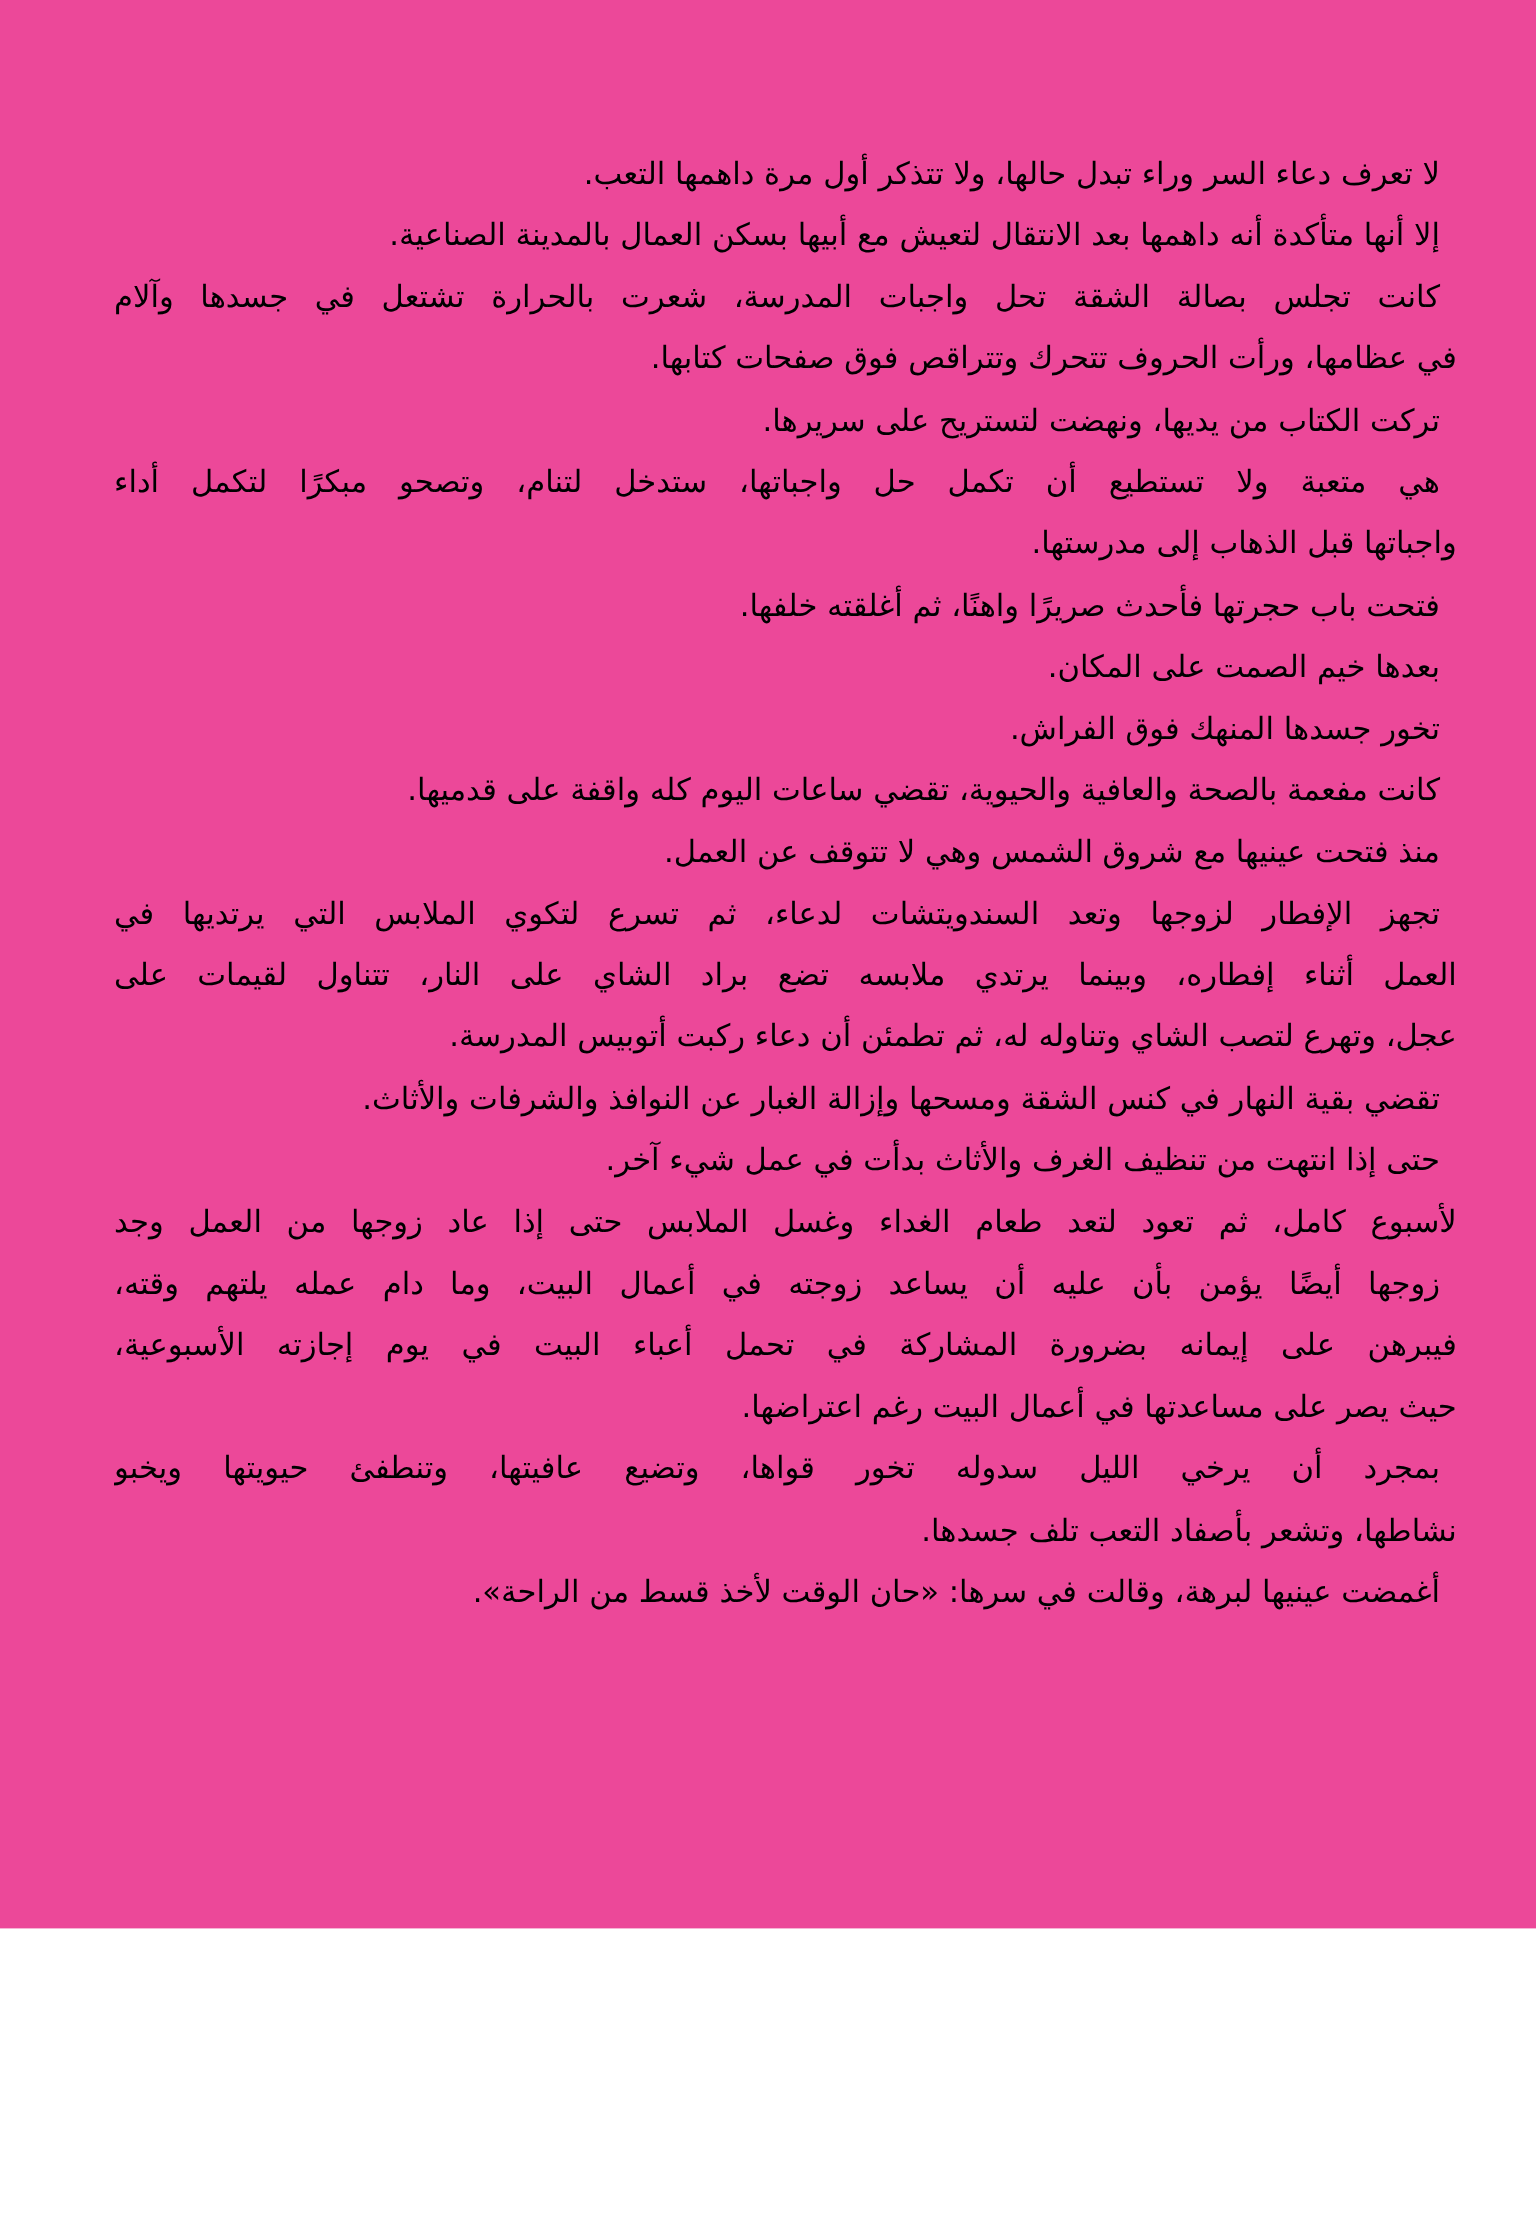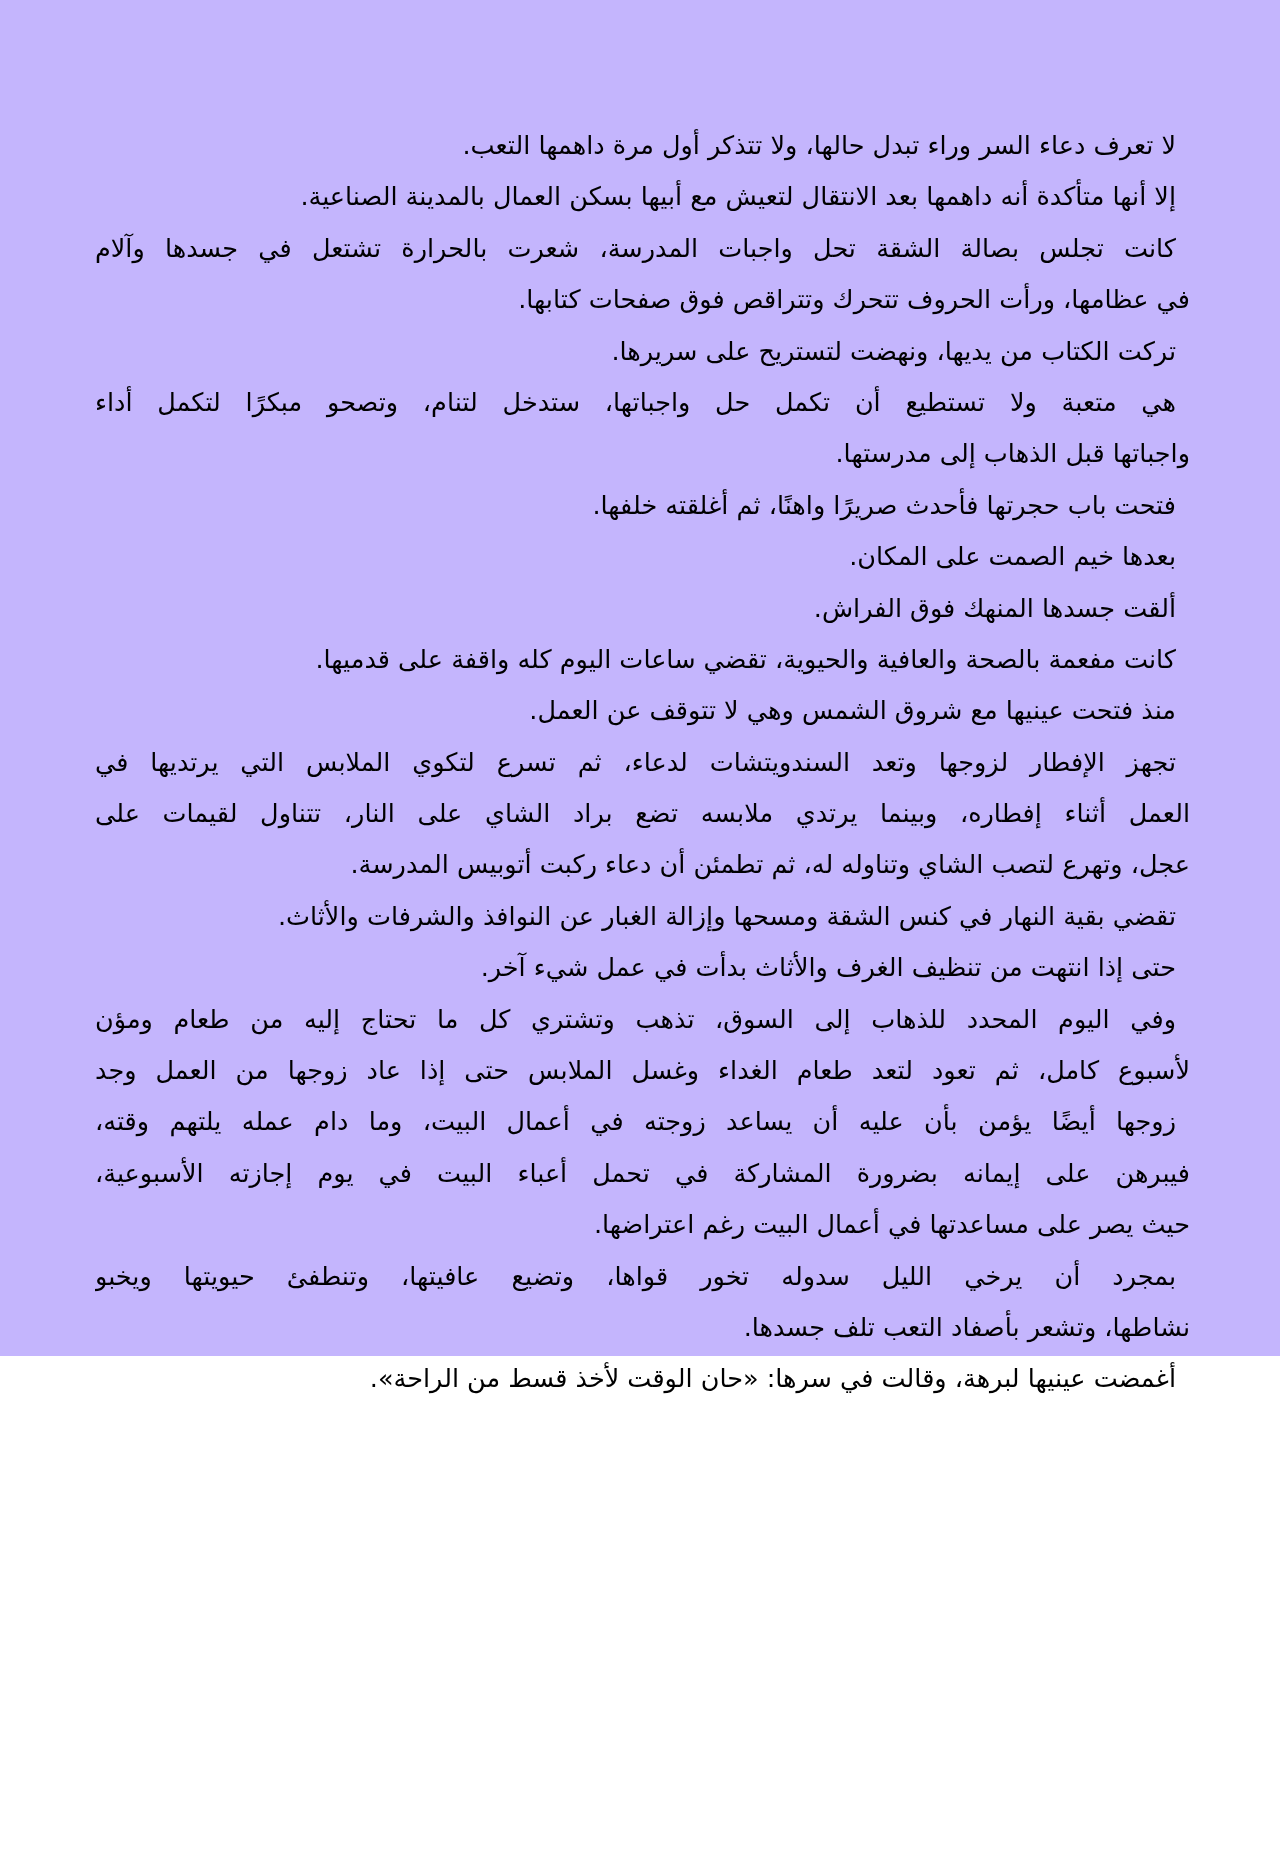--- a/index.html
+++ b/index.html
@@ -11,24 +11,24 @@
     width: 1280px;
     height: 1852px;
     position: relative;
     font-family: "DejaVu Sans", sans-serif;
     color: #000000;
   }
   .page {
     position: absolute;
     top: 0; left: 0;
     width: 1280px;
-    height: 1356px;
-    background: #c4b5fd;
+    height: 1607px;
+    background: #ec4899;
     box-sizing: border-box;
-    padding: 120px 90px 0 95px;
+    padding: 120px 66px 0 95px;
     direction: rtl;
   }
   .para { margin: 0; padding: 0; }
   .ln {
     direction: rtl;
     font-size: 25.5px;
     line-height: 51.4px;
     height: 51.4px;
     white-space: nowrap;
     overflow: hidden;
@@ -79,21 +79,21 @@
   <div class="para">
     <div class="ln r ind">فتحت باب حجرتها فأحدث صريرًا واهنًا، ثم أغلقته خلفها.</div>
   </div>
 
   <div class="para">
     <div class="ln r ind">بعدها خيم الصمت على المكان.</div>
   </div>
 
 
   <div class="para">
-    <div class="ln r ind">ألقت جسدها المنهك فوق الفراش.</div>
+    <div class="ln r ind">تخور جسدها المنهك فوق الفراش.</div>
   </div>
 
   <div class="para">
     <div class="ln r ind">كانت مفعمة بالصحة والعافية والحيوية، تقضي ساعات اليوم كله واقفة على قدميها.</div>
   </div>
 
   <div class="para">
     <div class="ln r ind">منذ فتحت عينيها مع شروق الشمس وهي لا تتوقف عن العمل.</div>
   </div>
 
@@ -105,21 +105,20 @@
 
   <div class="para">
     <div class="ln r ind">تقضي بقية النهار في كنس الشقة ومسحها وإزالة الغبار عن النوافذ والشرفات والأثاث.</div>
   </div>
 
   <div class="para">
     <div class="ln r ind">حتى إذا انتهت من تنظيف الغرف والأثاث بدأت في عمل شيء آخر.</div>
   </div>
 
   <div class="para">
-    <div class="ln j ind">وفي اليوم المحدد للذهاب إلى السوق، تذهب وتشتري كل ما تحتاج إليه من طعام ومؤن</div>
     <div class="ln j">لأسبوع كامل، ثم تعود لتعد طعام الغداء وغسل الملابس حتى إذا عاد زوجها من العمل وجد</div>
   </div>
 
 
   <div class="para">
     <div class="ln j ind">زوجها أيضًا يؤمن بأن عليه أن يساعد زوجته في أعمال البيت، وما دام عمله يلتهم وقته،</div>
     <div class="ln j">فيبرهن على إيمانه بضرورة المشاركة في تحمل أعباء البيت في يوم إجازته الأسبوعية،</div>
     <div class="ln r">حيث يصر على مساعدتها في أعمال البيت رغم اعتراضها.</div>
   </div>
 

